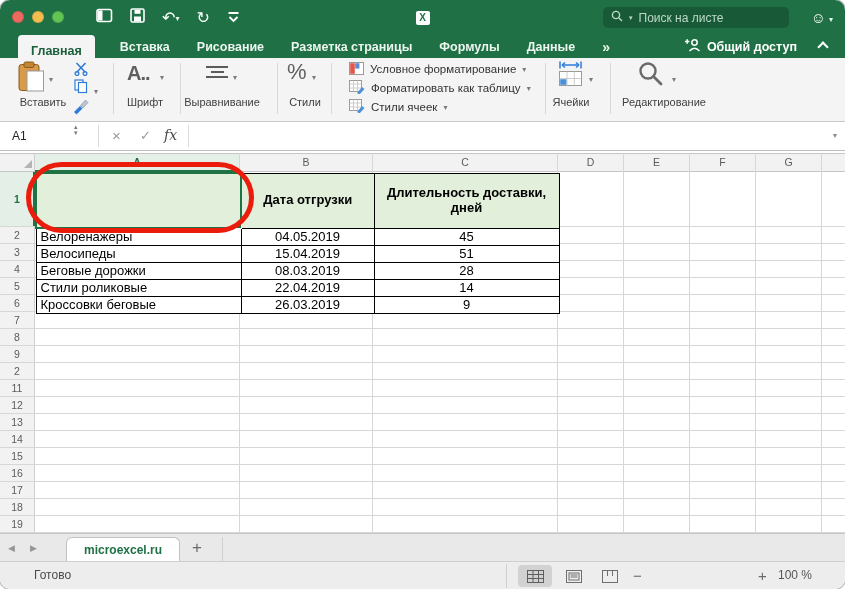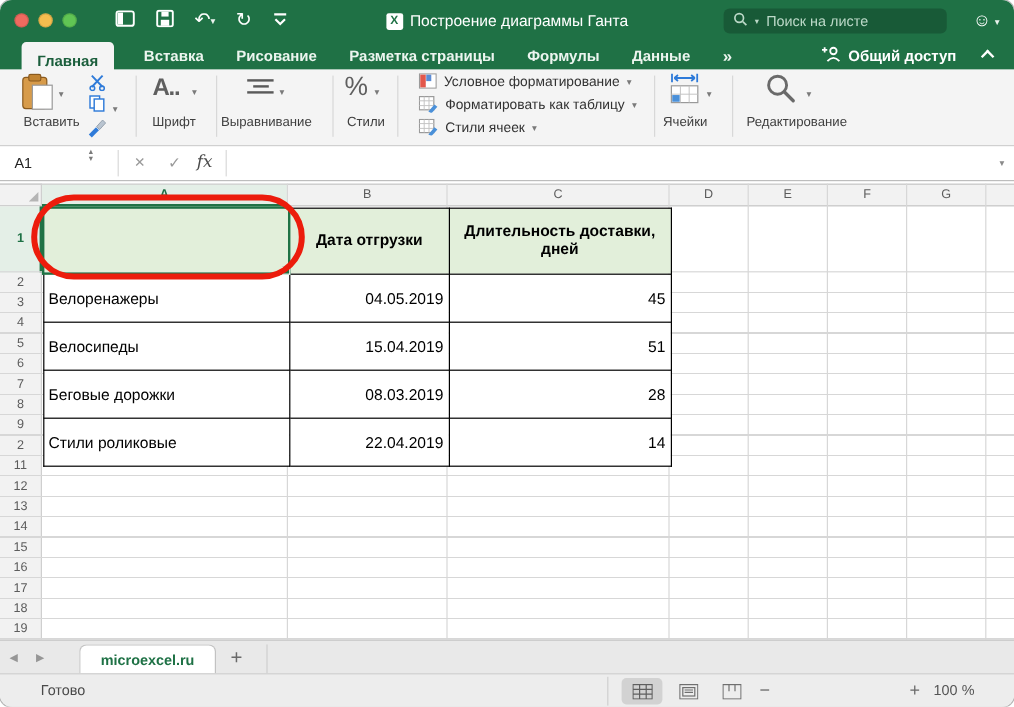--- a/index.html
+++ b/index.html
@@ -50,24 +50,24 @@
   .cl{position:absolute;top:154px;height:17px;line-height:17px;text-align:center;font-size:10.5px;color:#5c5c5c}
   .cl.sel{color:#1e7145;font-weight:bold}
   .rn{position:absolute;left:0;width:34px;height:17px;line-height:17px;text-align:center;font-size:10.5px;color:#5c5c5c}
   .rn.sel{color:#1e7145;font-weight:bold}
   .vl{position:absolute;top:153px;height:380px;width:1px;background:#d7d7d7}
   .hgrid{position:absolute;top:227px;left:0;width:845px;height:306px;background-image:repeating-linear-gradient(to bottom,transparent 0 16px,#d7d7d7 16px 17px)}
   .h1line{position:absolute;top:226px;left:0;width:845px;height:1px;background:#d7d7d7}
 
   
   .sheet-table{position:absolute;top:172px;left:35px;border-collapse:collapse;table-layout:fixed;width:523px;font-size:13px;color:#000}
-  .sheet-table td{border:1px solid #000;background:#fff;padding:12px 4px;height:17px;line-height:15px;overflow:hidden;white-space:nowrap}
+  .sheet-table td{border:1px solid #000;background:#fff;padding:0 4px;height:17px;line-height:15px;overflow:hidden;white-space:nowrap}
   .sheet-table td.hdr{background:#e2efda;font-weight:bold;text-align:center;line-height:1.12;white-space:normal}
   .sheet-table td.a1{background:#e2efda;border:2px solid #1f7244}
-  .c-date,.c-days{text-align:right}
+  .c-date,.c-days{text-align:center}
   .fillhandle{position:absolute;left:235px;top:222px;width:7px;height:7px;background:#1f7244;border:1px solid #fff;z-index:6}
   .oval{position:absolute;left:26px;top:162px;width:228px;height:71px;border:5px solid #ec1c0c;border-radius:36px;z-index:9;pointer-events:none}
 
   
   .sheetbar{position:absolute;top:533px;left:0;right:0;height:28px;background:#e9e9e9;border-top:1px solid #c6c6c6}
   .stab{position:absolute;left:66px;top:3px;width:114px;height:25px;background:#fff;border:1px solid #c2c2c2;border-bottom:none;border-radius:6px 6px 0 0;display:flex;align-items:center;justify-content:center;font-size:12px;font-weight:bold;color:#1e7145}
   .navarr{position:absolute;top:0;height:28px;display:flex;align-items:center;font-size:9px;color:#969696}
 
   
   .statusbar{position:absolute;top:561px;left:0;right:0;height:28px;background:#ededed;border-top:1px solid #cfcfcf;font-size:12px;color:#4a4a4a}
@@ -97,21 +97,20 @@
       <span><span class="uglyph">↶</span><span class="car-w"></span></span>
       <span class="uglyph">↻</span>
       <span><svg width="13" height="12">
             <path d="M1.5 2 H11.5" stroke="#fff" stroke-width="1.8" fill="none"></path>
             <path d="M2.5 6 L6.5 10 L10.5 6" stroke="#fff" stroke-width="1.8" fill="none"></path>
           </svg></span>
     </div>
 
     <div class="doc-title">
       <span class="xl-ico">X</span>
-      <span>Построение диаграммы Ганта</span>
     </div>
 
     <div class="searchbox">
       <span><svg width="12" height="12">
             <circle cx="5" cy="5" r="3.6" fill="none" stroke="#bcd9c8" stroke-width="1.4"></circle>
             <path d="M8 8 L11 11" stroke="#bcd9c8" stroke-width="1.4"></path>
           </svg></span>
       <span style="font-size:7px;color:#bcd9c8">▾</span>
       <span>Поиск на листе</span>
     </div>
@@ -315,20 +314,25 @@
     <tr>
       <td class="c-name">Беговые дорожки</td>
       <td class="c-date">08.03.2019</td>
       <td class="c-days">28</td>
     </tr>
     <tr>
       <td class="c-name">Стили роликовые</td>
       <td class="c-date">22.04.2019</td>
       <td class="c-days">14</td>
     </tr>
+    <tr>
+      <td class="c-name">Кроссовки беговые</td>
+      <td class="c-date">26.03.2019</td>
+      <td class="c-days">9</td>
+    </tr>
   </tbody>
     </table>
   <div class="fillhandle"></div>
   <div class="oval"></div>
 
   <div class="sheetbar">
     <span class="navarr" style="left:8px">◀</span>
     <span class="navarr" style="left:30px">▶</span>
     <div class="stab">microexcel.ru</div>
     <span class="navarr" style="left:192px;font-size:17px;color:#6a6a6a">+</span>

